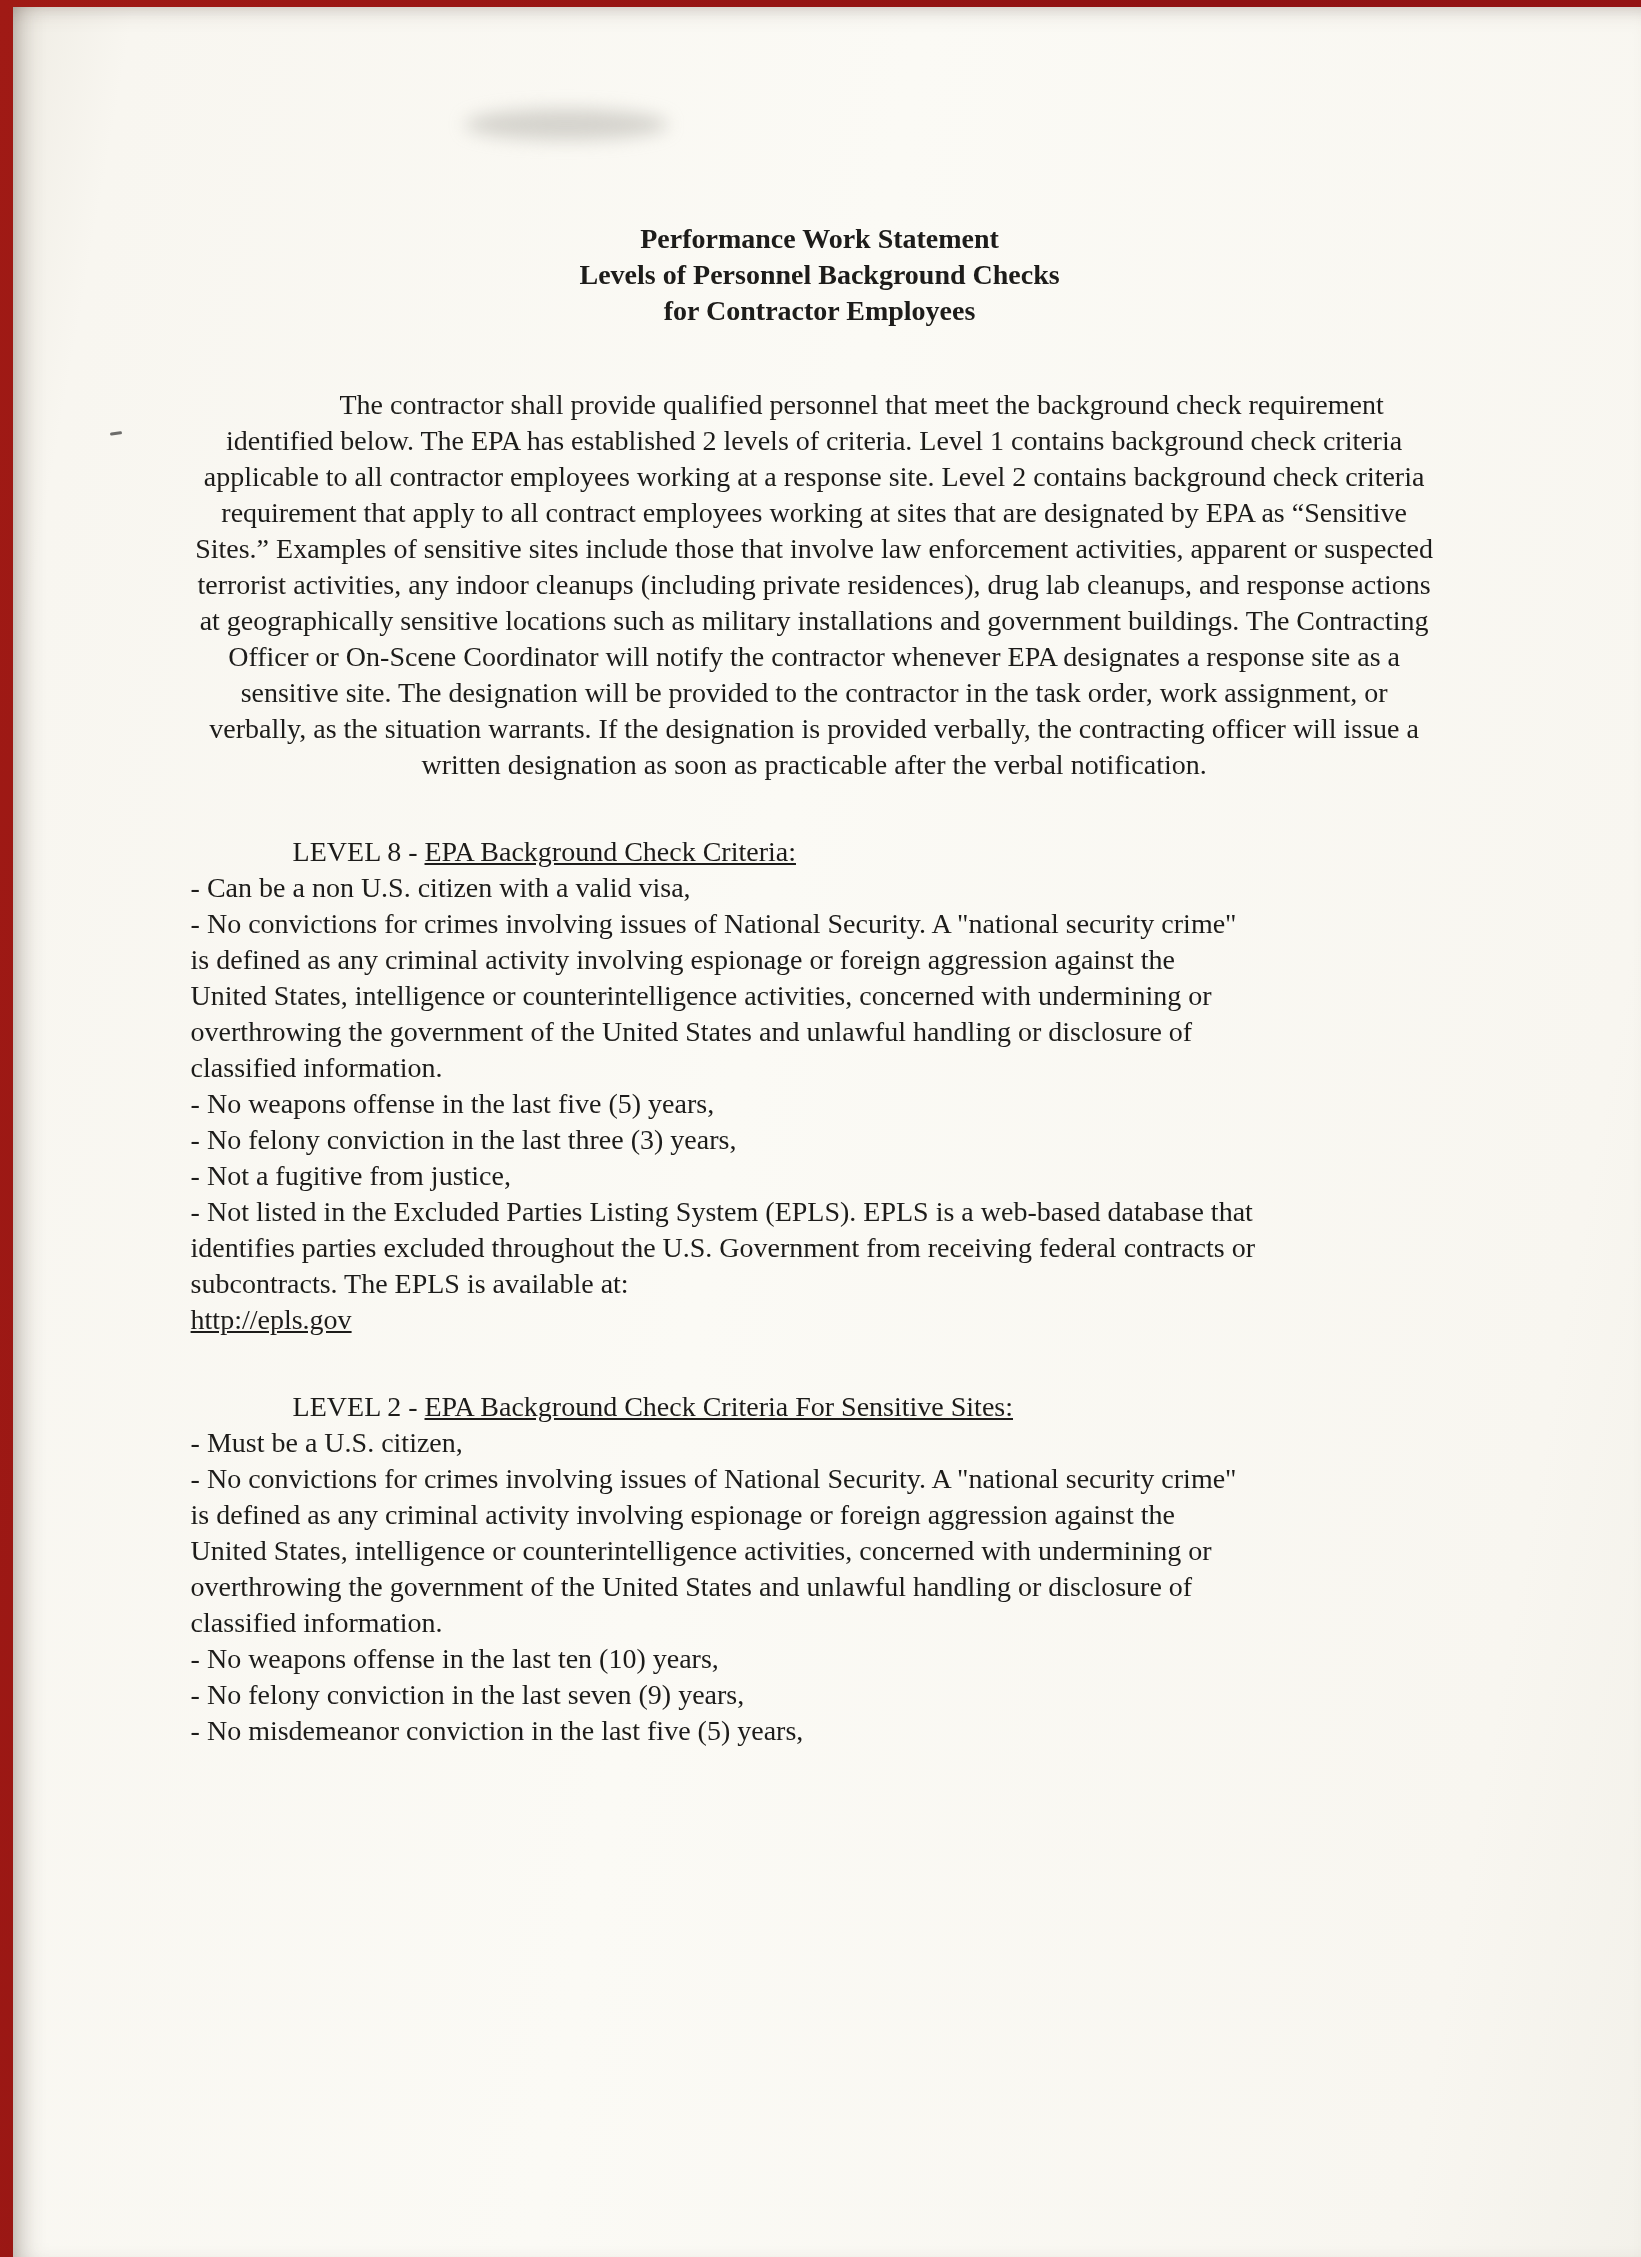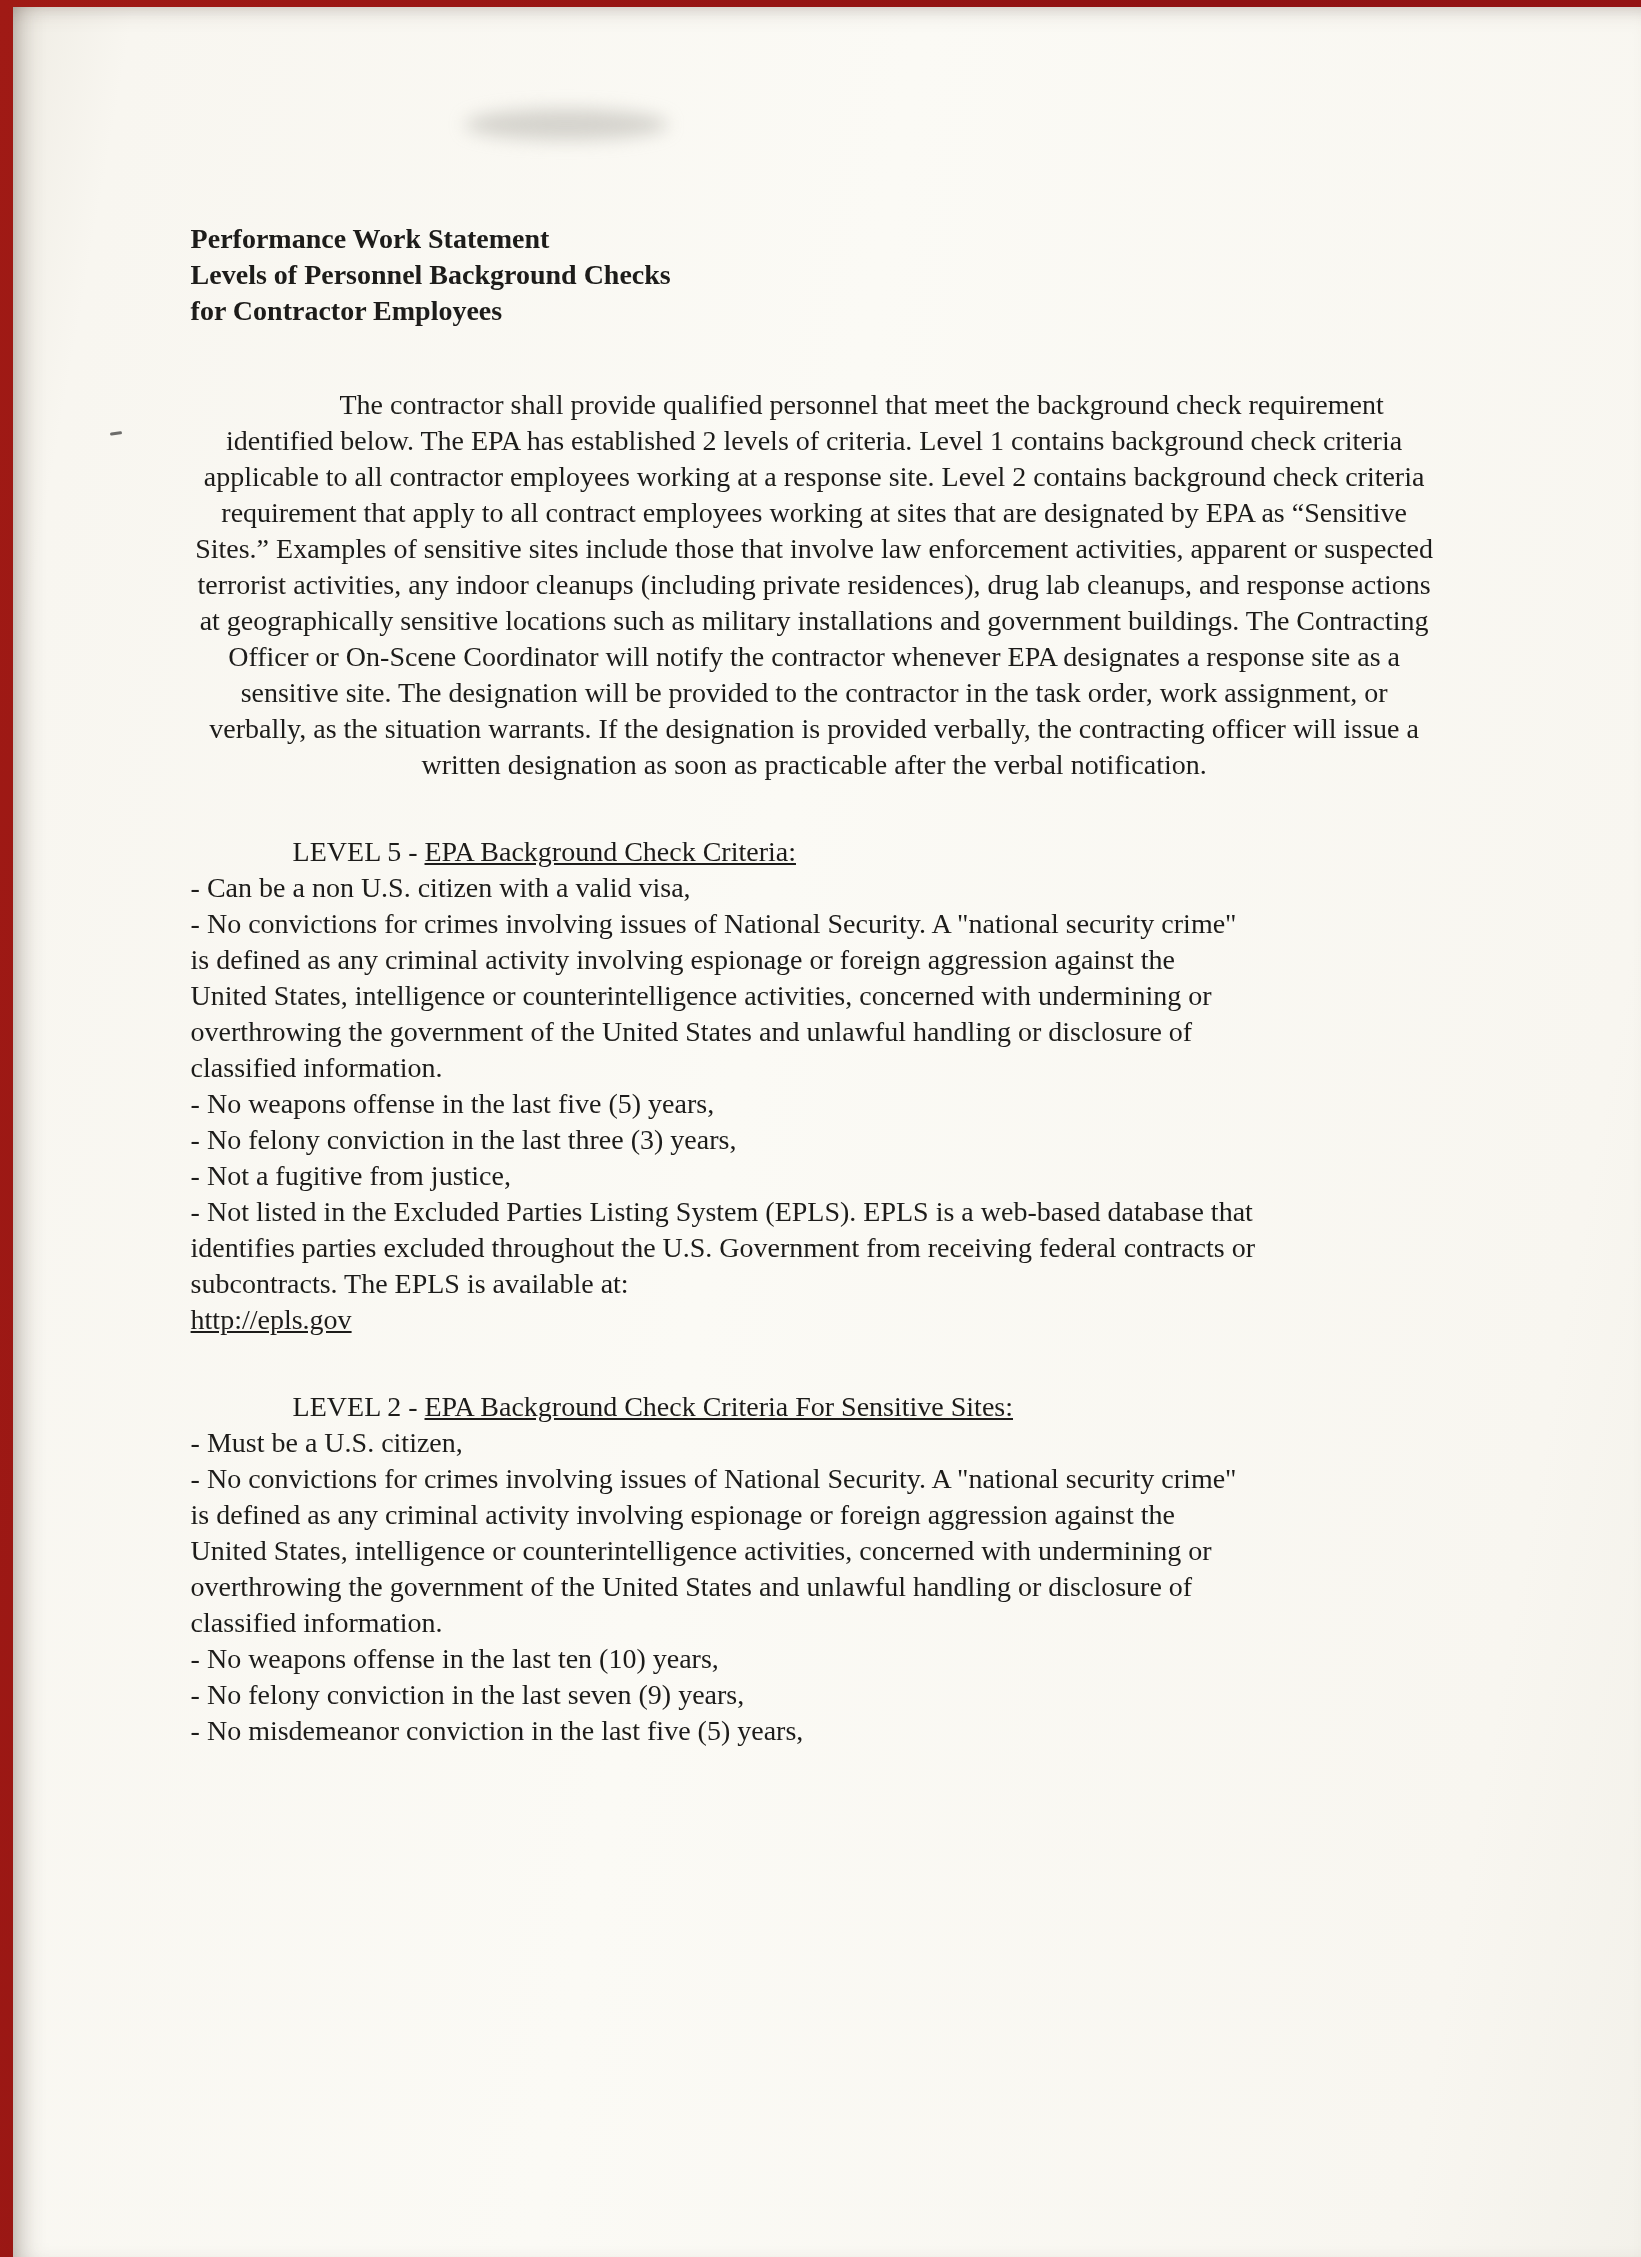--- a/index.html
+++ b/index.html
@@ -46,21 +46,21 @@
     opacity: 0.8;
   }
   .content {
     position: relative;
     padding: 214px 193px 0 178px;
     color: #1d1c1a;
     font-size: 28px;
     line-height: 36px;
   }
   .title-block {
-    text-align: left;
+    text-align: center;
     font-weight: bold;
   }
   .title-block p { margin: 0; }
   .intro {
     margin: 58px 0 0 0;
     text-indent: 95px;
     width: 1247px;
     text-align: center;
   }
   .level-heading {
@@ -84,21 +84,21 @@
     <div class="content">
 
       <div class="title-block">
         <p>Performance Work Statement</p>
         <p>Levels of Personnel Background Checks</p>
         <p>for Contractor Employees</p>
       </div>
 
       <p class="intro">The contractor shall provide qualified personnel that meet the background check requirement identified below.  The EPA has established 2 levels of criteria.  Level 1 contains background check criteria applicable to all contractor employees working at a response site. Level 2 contains background check criteria requirement that apply to all contract employees working at sites that are designated by EPA as “Sensitive Sites.”  Examples of sensitive sites include those that involve law enforcement activities, apparent or suspected terrorist activities, any indoor cleanups (including private residences), drug lab cleanups, and response actions at geographically sensitive locations such as military installations and government buildings.  The Contracting Officer or On-Scene Coordinator will notify the contractor whenever EPA designates a response site as a sensitive site.  The designation will be provided to the contractor in the task order, work assignment, or verbally, as the situation warrants.  If the designation is provided verbally, the contracting officer will issue a written designation as soon as practicable after the verbal notification.</p>
 
-      <p class="level-heading"><span>LEVEL 5 - </span><span class="underline">EPA Background Check Criteria:</span></p>
+      <p class="level-heading"><span>LEVEL 8 - </span><span class="underline">EPA Background Check Criteria:</span></p>
 
       <div class="items">
         <p>- Can be a non U.S. citizen with a valid visa,</p>
         <p>- No convictions for crimes involving issues of National Security.  A "national security crime" is defined as any criminal activity involving espionage or foreign aggression against the United States, intelligence or counterintelligence activities, concerned with undermining or overthrowing the government of the United States and unlawful handling or disclosure of classified information.</p>
         <p>- No weapons offense in the last five (5) years,</p>
         <p>- No felony conviction in the last three (3) years,</p>
         <p>- Not a fugitive from justice,</p>
         <p>- Not listed in the Excluded Parties Listing System (EPLS).  EPLS is a web-based database that identifies parties excluded throughout the U.S. Government from receiving federal contracts or subcontracts.  The EPLS is available at:</p>
         <p class="link-line"><span class="underline">http://epls.gov</span></p>
       </div>

